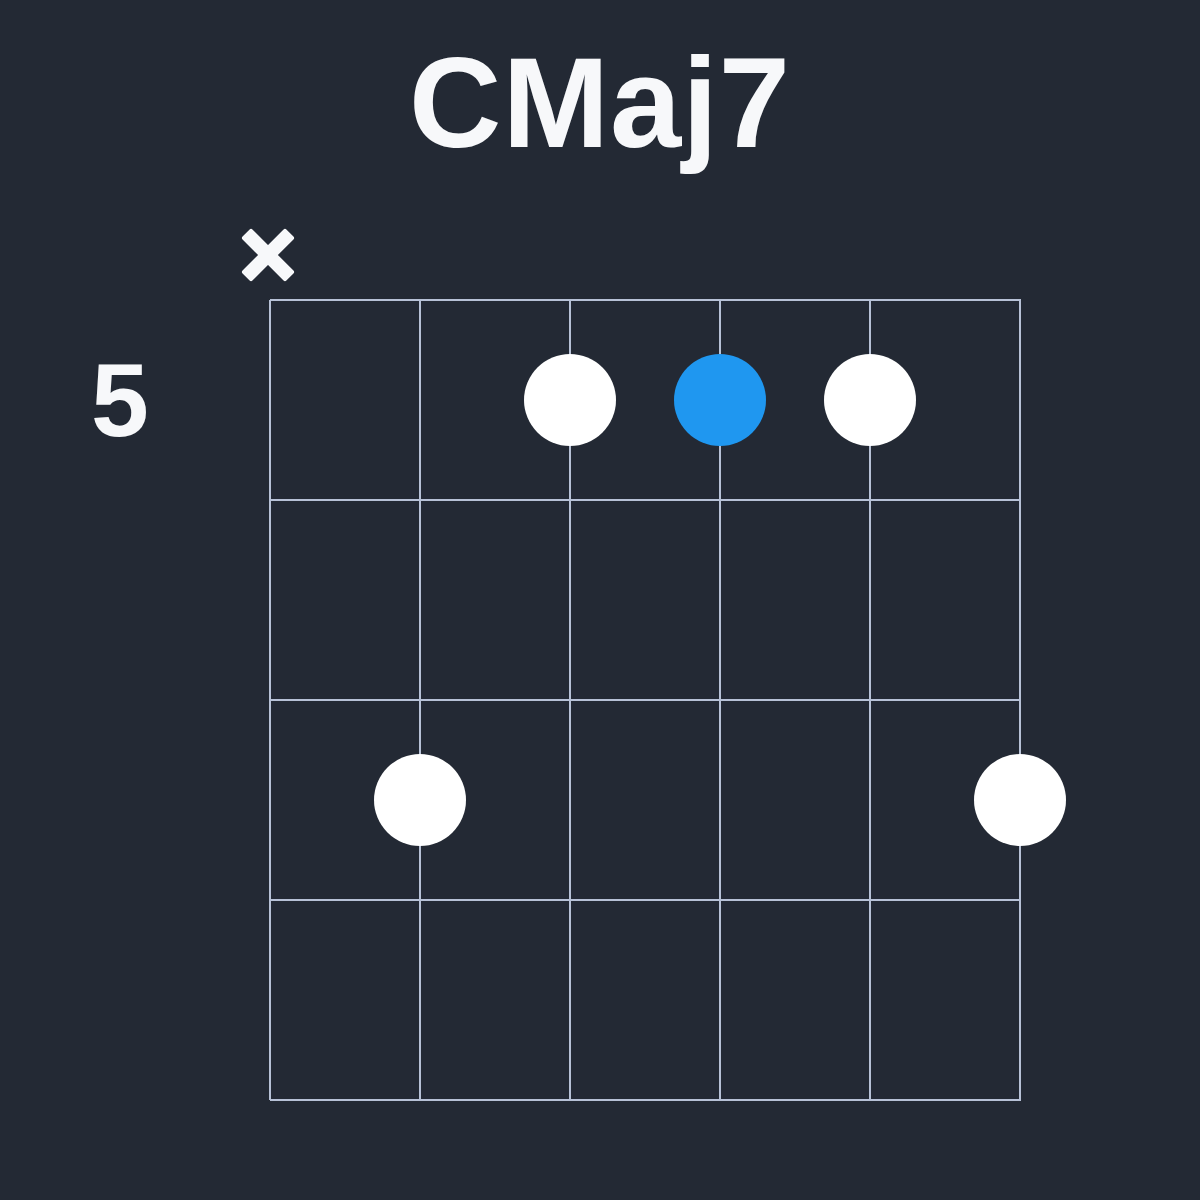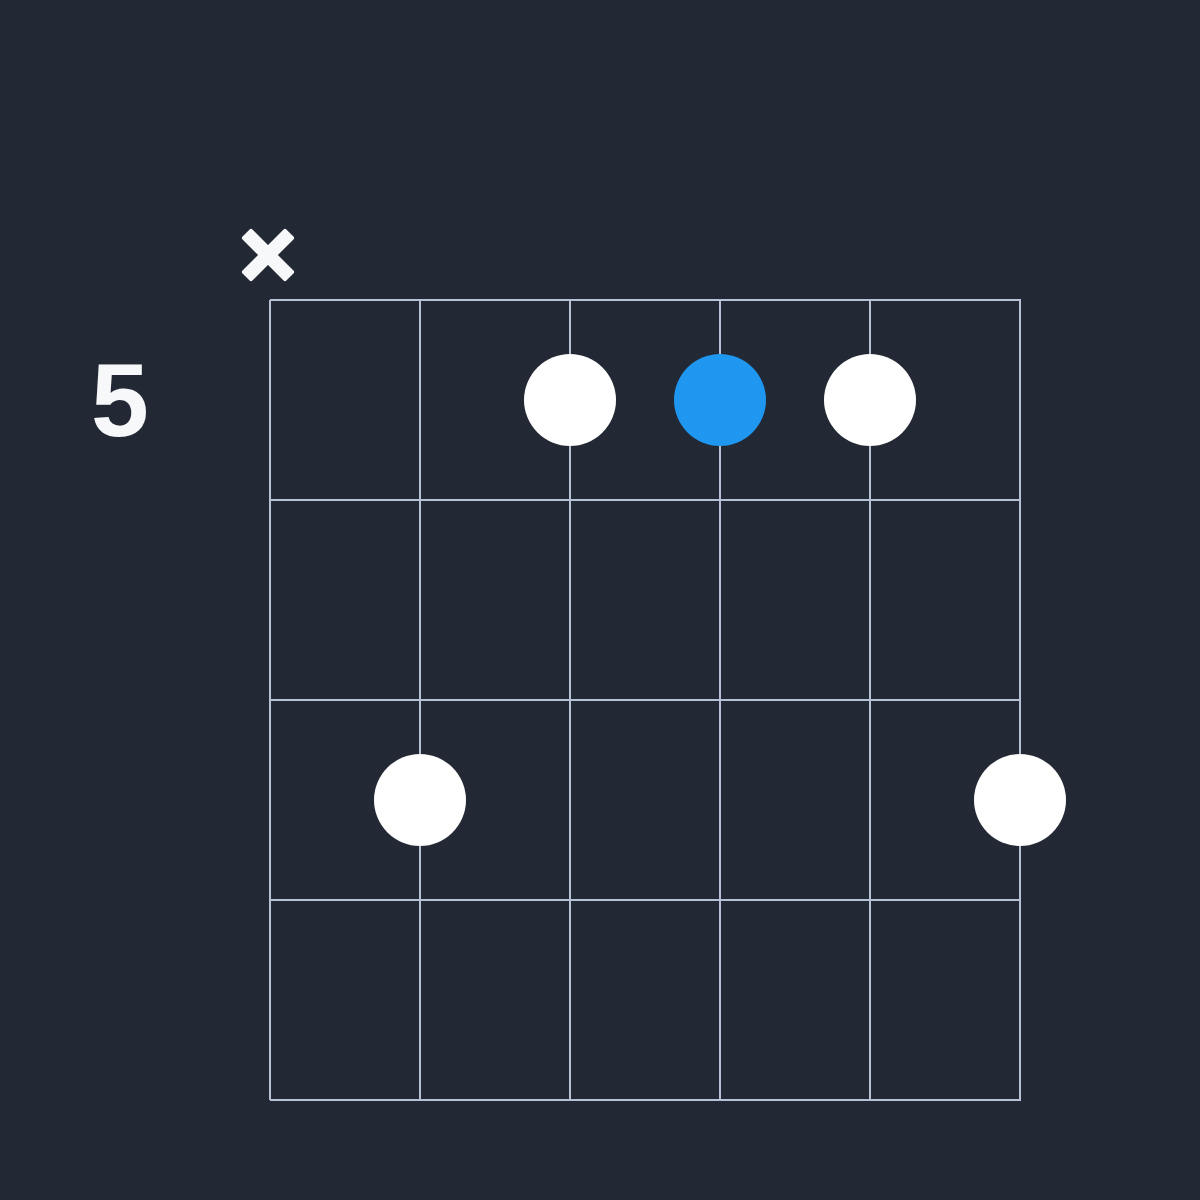--- a/index.html
+++ b/index.html
@@ -67,20 +67,21 @@
     background: var(--text, #f7f8fa);
     border-radius: 2px;
   }
   .muted-icon::before { transform: translate(-50%, -50%) rotate(45deg); }
   .muted-icon::after  { transform: translate(-50%, -50%) rotate(-45deg); }
 </style>
 </head>
 <body>
 
 <div class="stage">
+  <div class="title">CMaj7</div>
 
   <div class="fret-label">5</div>
 
   <div id="markers">
       <div class="muted-icon" style="left: 244px; top: 231px;"></div>
     </div>
   <div id="grid">
       <div class="grid-line v" style="left: 269px; top: 300px; height: 800px;"></div>
       <div class="grid-line v" style="left: 419px; top: 300px; height: 800px;"></div>
       <div class="grid-line v" style="left: 569px; top: 300px; height: 800px;"></div>

